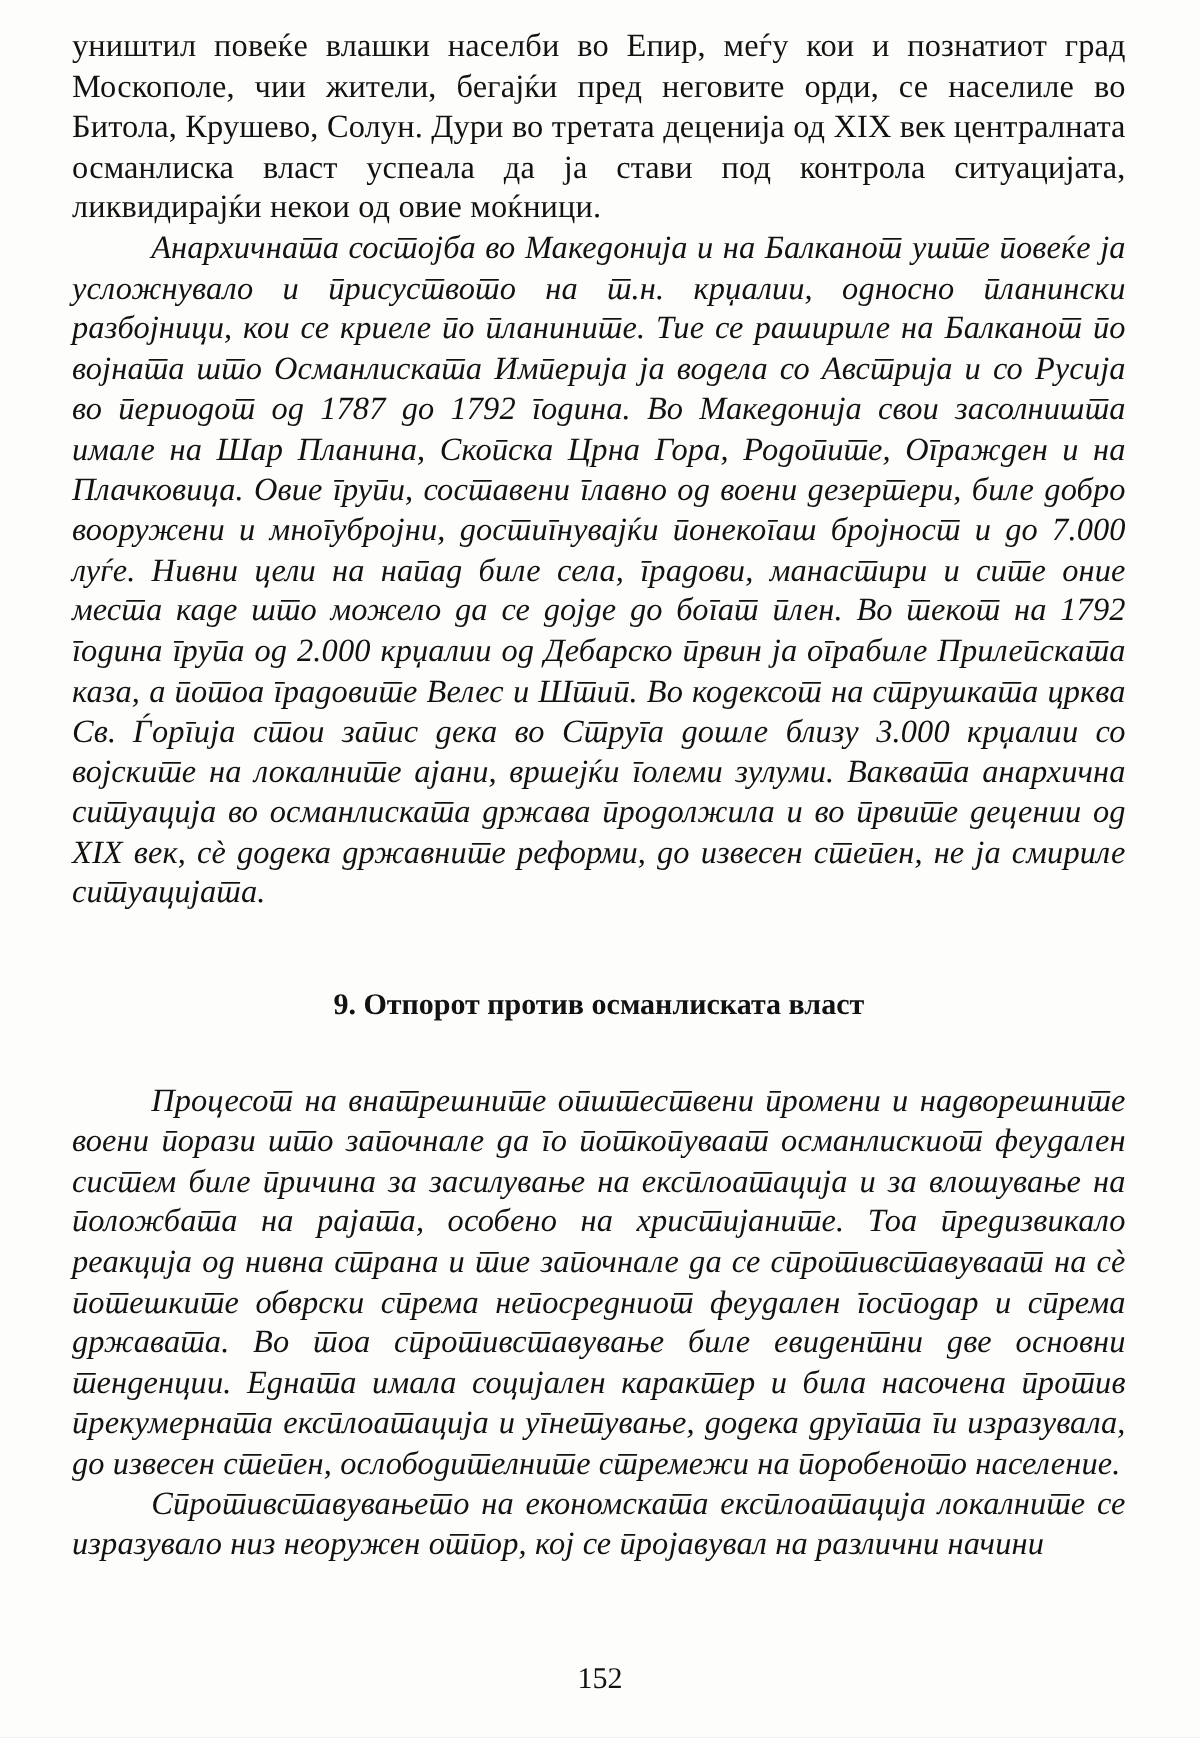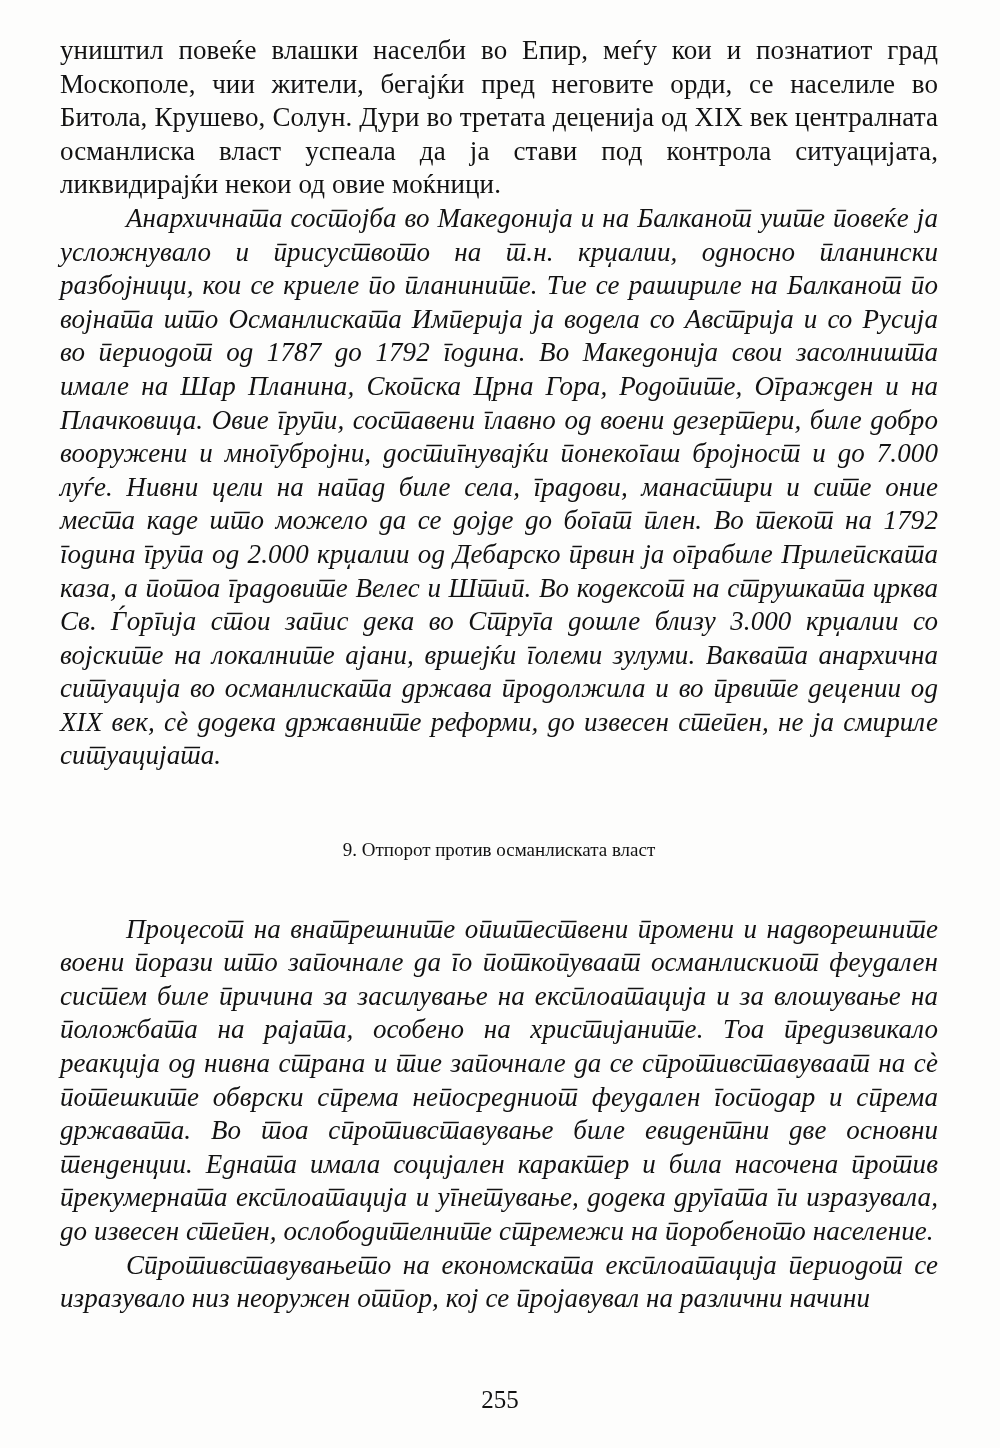--- a/index.html
+++ b/index.html
@@ -9,39 +9,39 @@
   }
   .page {
     position: relative;
     width: 1000px;
     height: 1448px;
     margin: 0 auto;
     background: #fdfdfc;
     color: #121212;
     font-family: "Liberation Serif", "DejaVu Serif", serif;
     box-sizing: border-box;
-    padding: 34px 62px 0 60px;
+    padding: 22px 62px 0 60px;
     overflow: hidden;
   }
   .para {
     margin: 0;
     font-size: 27px;
     line-height: 33.6px;
     text-align: justify;
     letter-spacing: 0.1px;
   }
   .para.indent {
     text-indent: 66px;
     font-style: italic;
   }
   .section-heading {
     margin: 60px 0 46px 0;
-    font-size: 19px;
+    font-size: 25px;
     line-height: 33.6px;
-    font-weight: normal;
+    font-weight: bold;
     text-align: center;
   }
   .page-number {
     position: absolute;
     left: 0;
     right: 0;
     bottom: 36px;
     text-align: center;
     font-size: 25px;
     line-height: 1;
@@ -53,17 +53,17 @@
 <div class="page">
 
   <p class="para">уништил повеќе влашки населби во Епир, меѓу кои и познатиот град Москополе, чии жители, бегајќи пред неговите орди, се населиле во Битола, Крушево, Солун. Дури во третата деценија од XIX век централната османлиска власт успеала да ја стави под контрола ситуацијата, ликвидирајќи некои од овие моќници.</p>
 
   <p class="para indent">Анархичната состојба во Македонија и на Балканот уште повеќе ја усложнувало и присуството на т.н. крџалии, односно планински разбојници, кои се криеле по планините. Тие се рашириле на Балканот по војната што Османлиската Империја ја водела со Австрија и со Русија во периодот од 1787 до 1792 година. Во Македонија свои засолништа имале на Шар Планина, Скопска Црна Гора, Родопите, Огражден и на Плачковица. Овие групи, составени главно од воени дезертери, биле добро вооружени и многубројни, достигнувајќи понекогаш бројност и до 7.000 луѓе. Нивни цели на напад биле села, градови, манастири и сите оние места каде што можело да се дојде до богат плен. Во текот на 1792 година група од 2.000 крџалии од Дебарско првин ја ограбиле Прилепската каза, а потоа градовите Велес и Штип. Во кодексот на струшката црква Св. Ѓоргија стои запис дека во Струга дошле близу 3.000 крџалии со војските на локалните ајани, вршејќи големи зулуми. Ваквата анархична ситуација во османлиската држава продолжила и во првите децении од XIX век, сѐ додека државните реформи, до извесен степен, не ја смириле ситуацијата.</p>
 
   <h2 class="section-heading">9. Отпорот против османлиската власт</h2>
 
   <p class="para indent">Процесот на внатрешните општествени промени и надворешните воени порази што започнале да го поткопуваат османлискиот феудален систем биле причина за засилување на експлоатација и за влошување на положбата на рајата, особено на христијаните. Тоа предизвикало реакција од нивна страна и тие започнале да се спротивставуваат на сѐ потешките обврски спрема непосредниот феудален господар и спрема државата. Во тоа спротивставување биле евидентни две основни тенденции. Едната имала социјален карактер и била насочена против прекумерната експлоатација и угнетување, додека другата ги изразувала, до извесен степен, ослободителните стремежи на поробеното население.</p>
 
-  <p class="para indent">Спротивставувањето на економската експлоатација периодот се изразувало низ неоружен отпор, кој се пројавувал на различни начини</p>
+  <p class="para indent">Спротивставувањето на економската експлоатација локалните се изразувало низ неоружен отпор, кој се пројавувал на различни начини</p>
 
-  <div class="page-number">255</div>
+  <div class="page-number">152</div>
 
 </div>
 
 </body></html>

